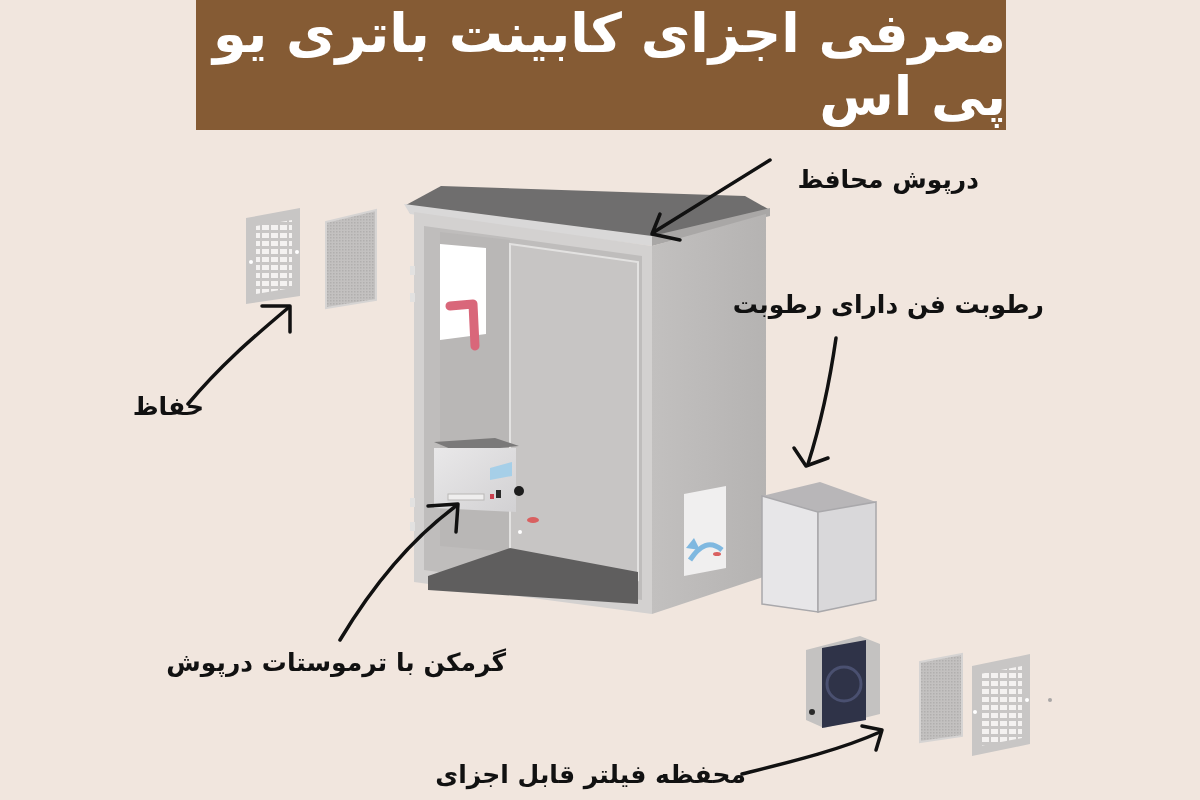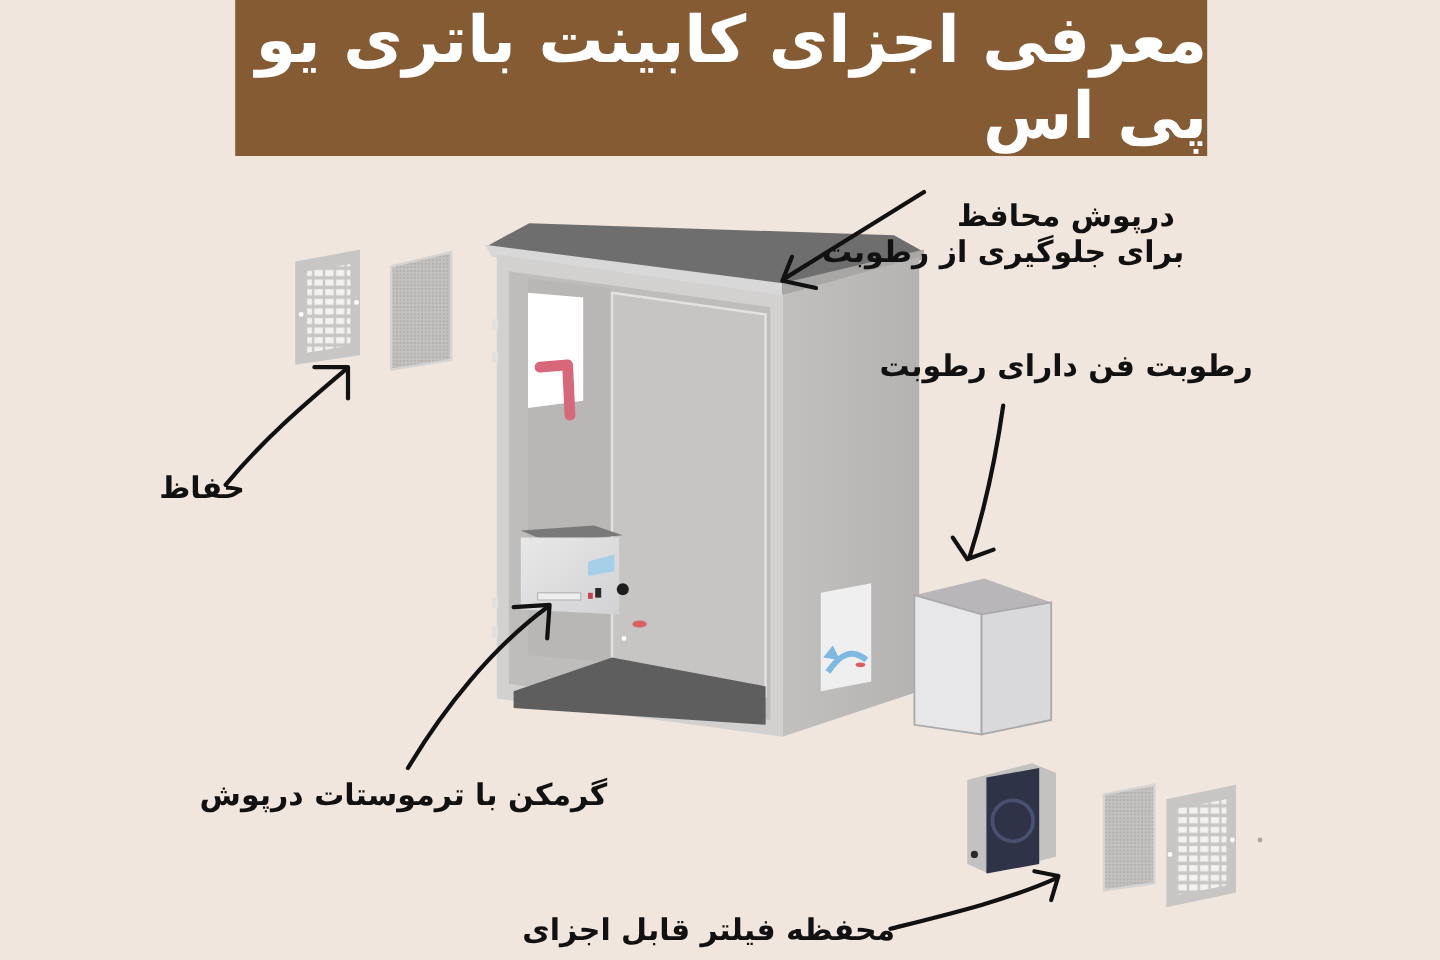--- a/index.html
+++ b/index.html
@@ -130,21 +130,20 @@
     <path d="M340,640 C370,590 410,540 456,506"></path>
     <path d="M458,504 L428,506 M458,504 L456,532"></path>
 
     <path d="M742,774 C790,762 840,750 880,732"></path>
     <path d="M882,730 L862,726 M882,730 L876,750"></path>
   </g>
 </svg>
 
 <div class="label" style="right:213px;top:125px;font-size:25px;margin-top:40px;">
   <div style="padding-right:8px;">درپوش محافظ</div>
-  <div>برای جلوگیری از رطوبت</div>
 </div>
 
 <div class="label" style="right:156px;top:290px;font-size:25px;">رطوبت فن دارای رطوبت</div>
 
 <div class="label" style="right:996px;top:392px;font-size:25px;">حفاظ</div>
 
 <div class="label" style="right:694px;top:648px;font-size:25px;">گرمکن با ترموستات درپوش</div>
 
 <div class="label" style="right:454px;top:760px;font-size:25px;">محفظه فیلتر قابل اجزای</div>
 

